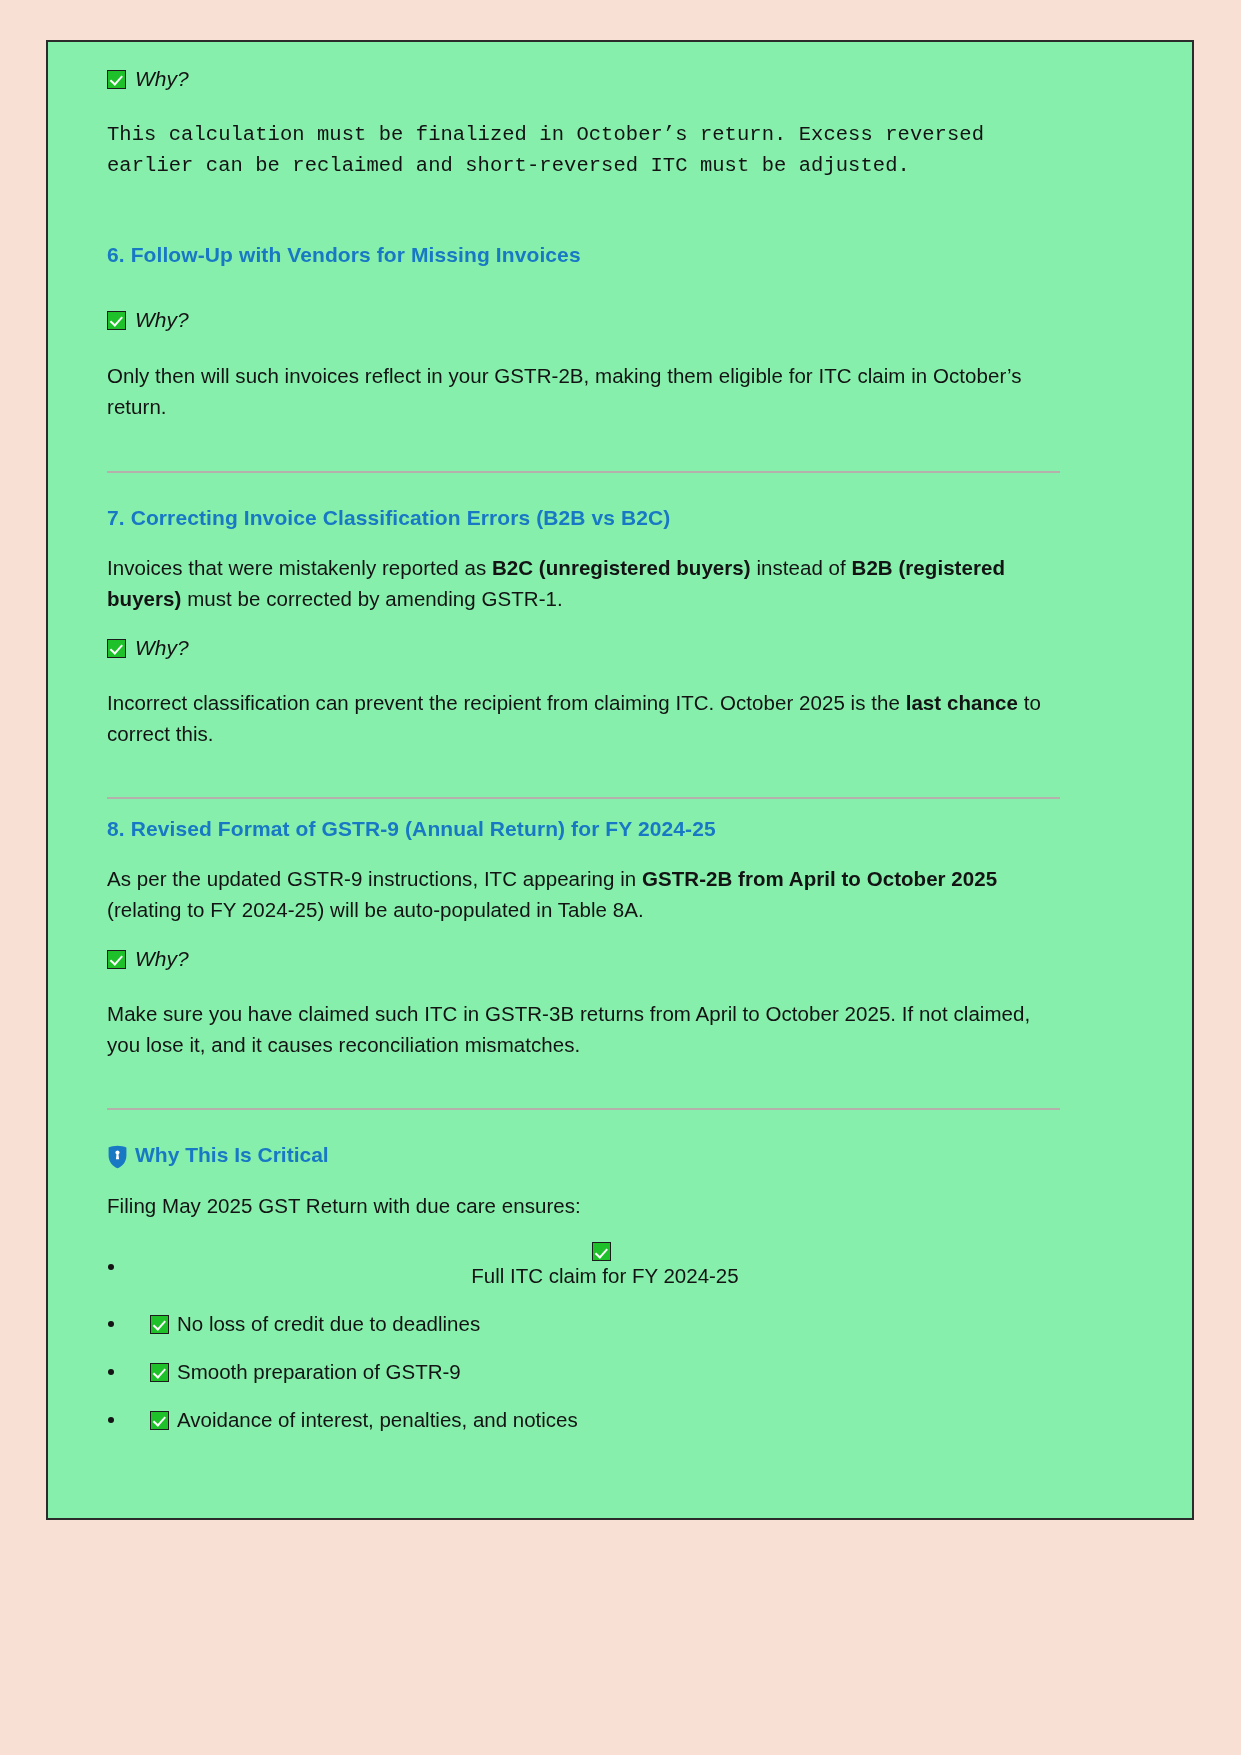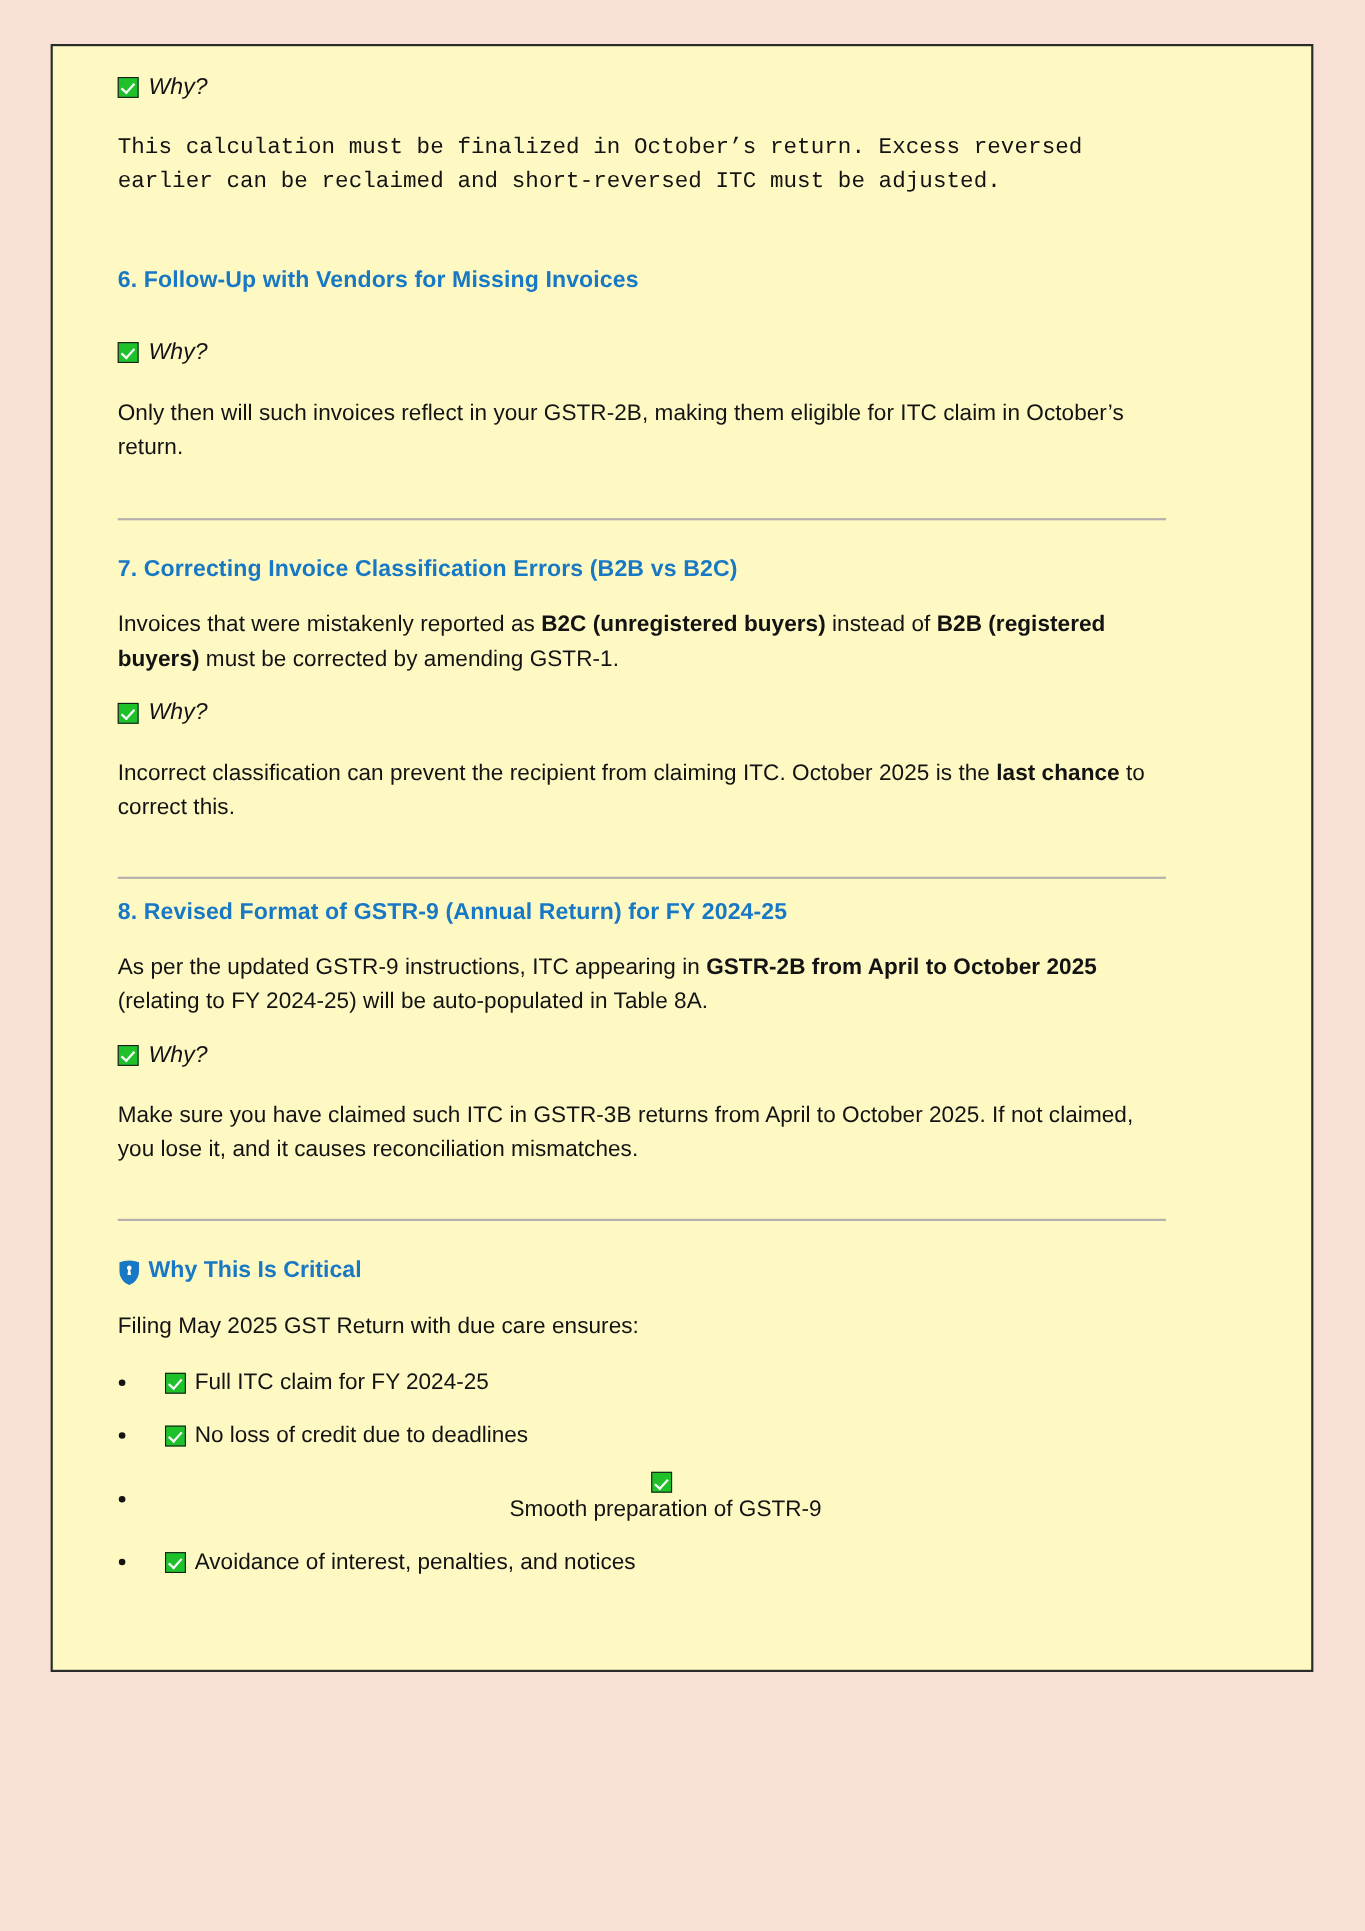--- a/index.html
+++ b/index.html
@@ -13,21 +13,21 @@
     font-family: "Liberation Sans", sans-serif;
     -webkit-font-smoothing: antialiased;
   }
   .page-frame {
     position: absolute;
     left: 46px;
     top: 40px;
     width: 1148px;
     height: 1480px;
     border: 2px solid #2b2b2b;
-    background: #fef9c3;
+    background: #86efac;
     box-sizing: border-box;
     overflow: hidden;
     padding-left: 44px;
   }
   .content {
     position: absolute;
     left: 59px;
     top: 9px;
     width: 953px;
   }
@@ -184,29 +184,29 @@
       <svg class="shield-icon" width="21" height="24" viewBox="0 0 21 24" aria-hidden="true">
         <path d="M10.5 0.8 C7.2 0.8 4.0 1.6 1.6 2.6 L1.6 10.4 C1.6 16.6 5.4 21.2 10.5 23.2 C15.6 21.2 19.4 16.6 19.4 10.4 L19.4 2.6 C17.0 1.6 13.8 0.8 10.5 0.8 Z" fill="#1878c4"></path>
         <path d="M10.5 5.4 C9.3 5.4 8.4 6.4 8.4 7.6 C8.4 8.4 8.8 9.1 9.5 9.5 L8.9 14.2 L12.1 14.2 L11.5 9.5 C12.2 9.1 12.6 8.4 12.6 7.6 C12.6 6.4 11.7 5.4 10.5 5.4 Z" fill="#ffffff"></path>
       </svg>
       <span class="label">Why This Is Critical</span>
     </div>
 
     <p class="para" style="margin-top:21px;"><span>Filing May 2025 GST Return with due care ensures:</span></p>
 
     <ul class="check-list" style="margin-top:21px;">
+      <li style="margin-bottom:18px;flex-direction:column;">
+        <span class="check-box"></span>
+        <span>Full ITC claim for FY 2024-25</span>
+      </li>
       <li style="margin-bottom:18px;">
         <span class="check-box"></span>
-        <span>Full ITC claim for FY 2024-25</span>
+        <span>No loss of credit due to deadlines</span>
       </li>
       <li style="margin-bottom:18px;">
-        <span class="check-box"></span>
-        <span>No loss of credit due to deadlines</span>
-      </li>
-      <li style="margin-bottom:18px;flex-direction:column;">
         <span class="check-box"></span>
         <span>Smooth preparation of GSTR-9</span>
       </li>
       <li>
         <span class="check-box"></span>
         <span>Avoidance of interest, penalties, and notices</span>
       </li>
     </ul>
 
   </div>

